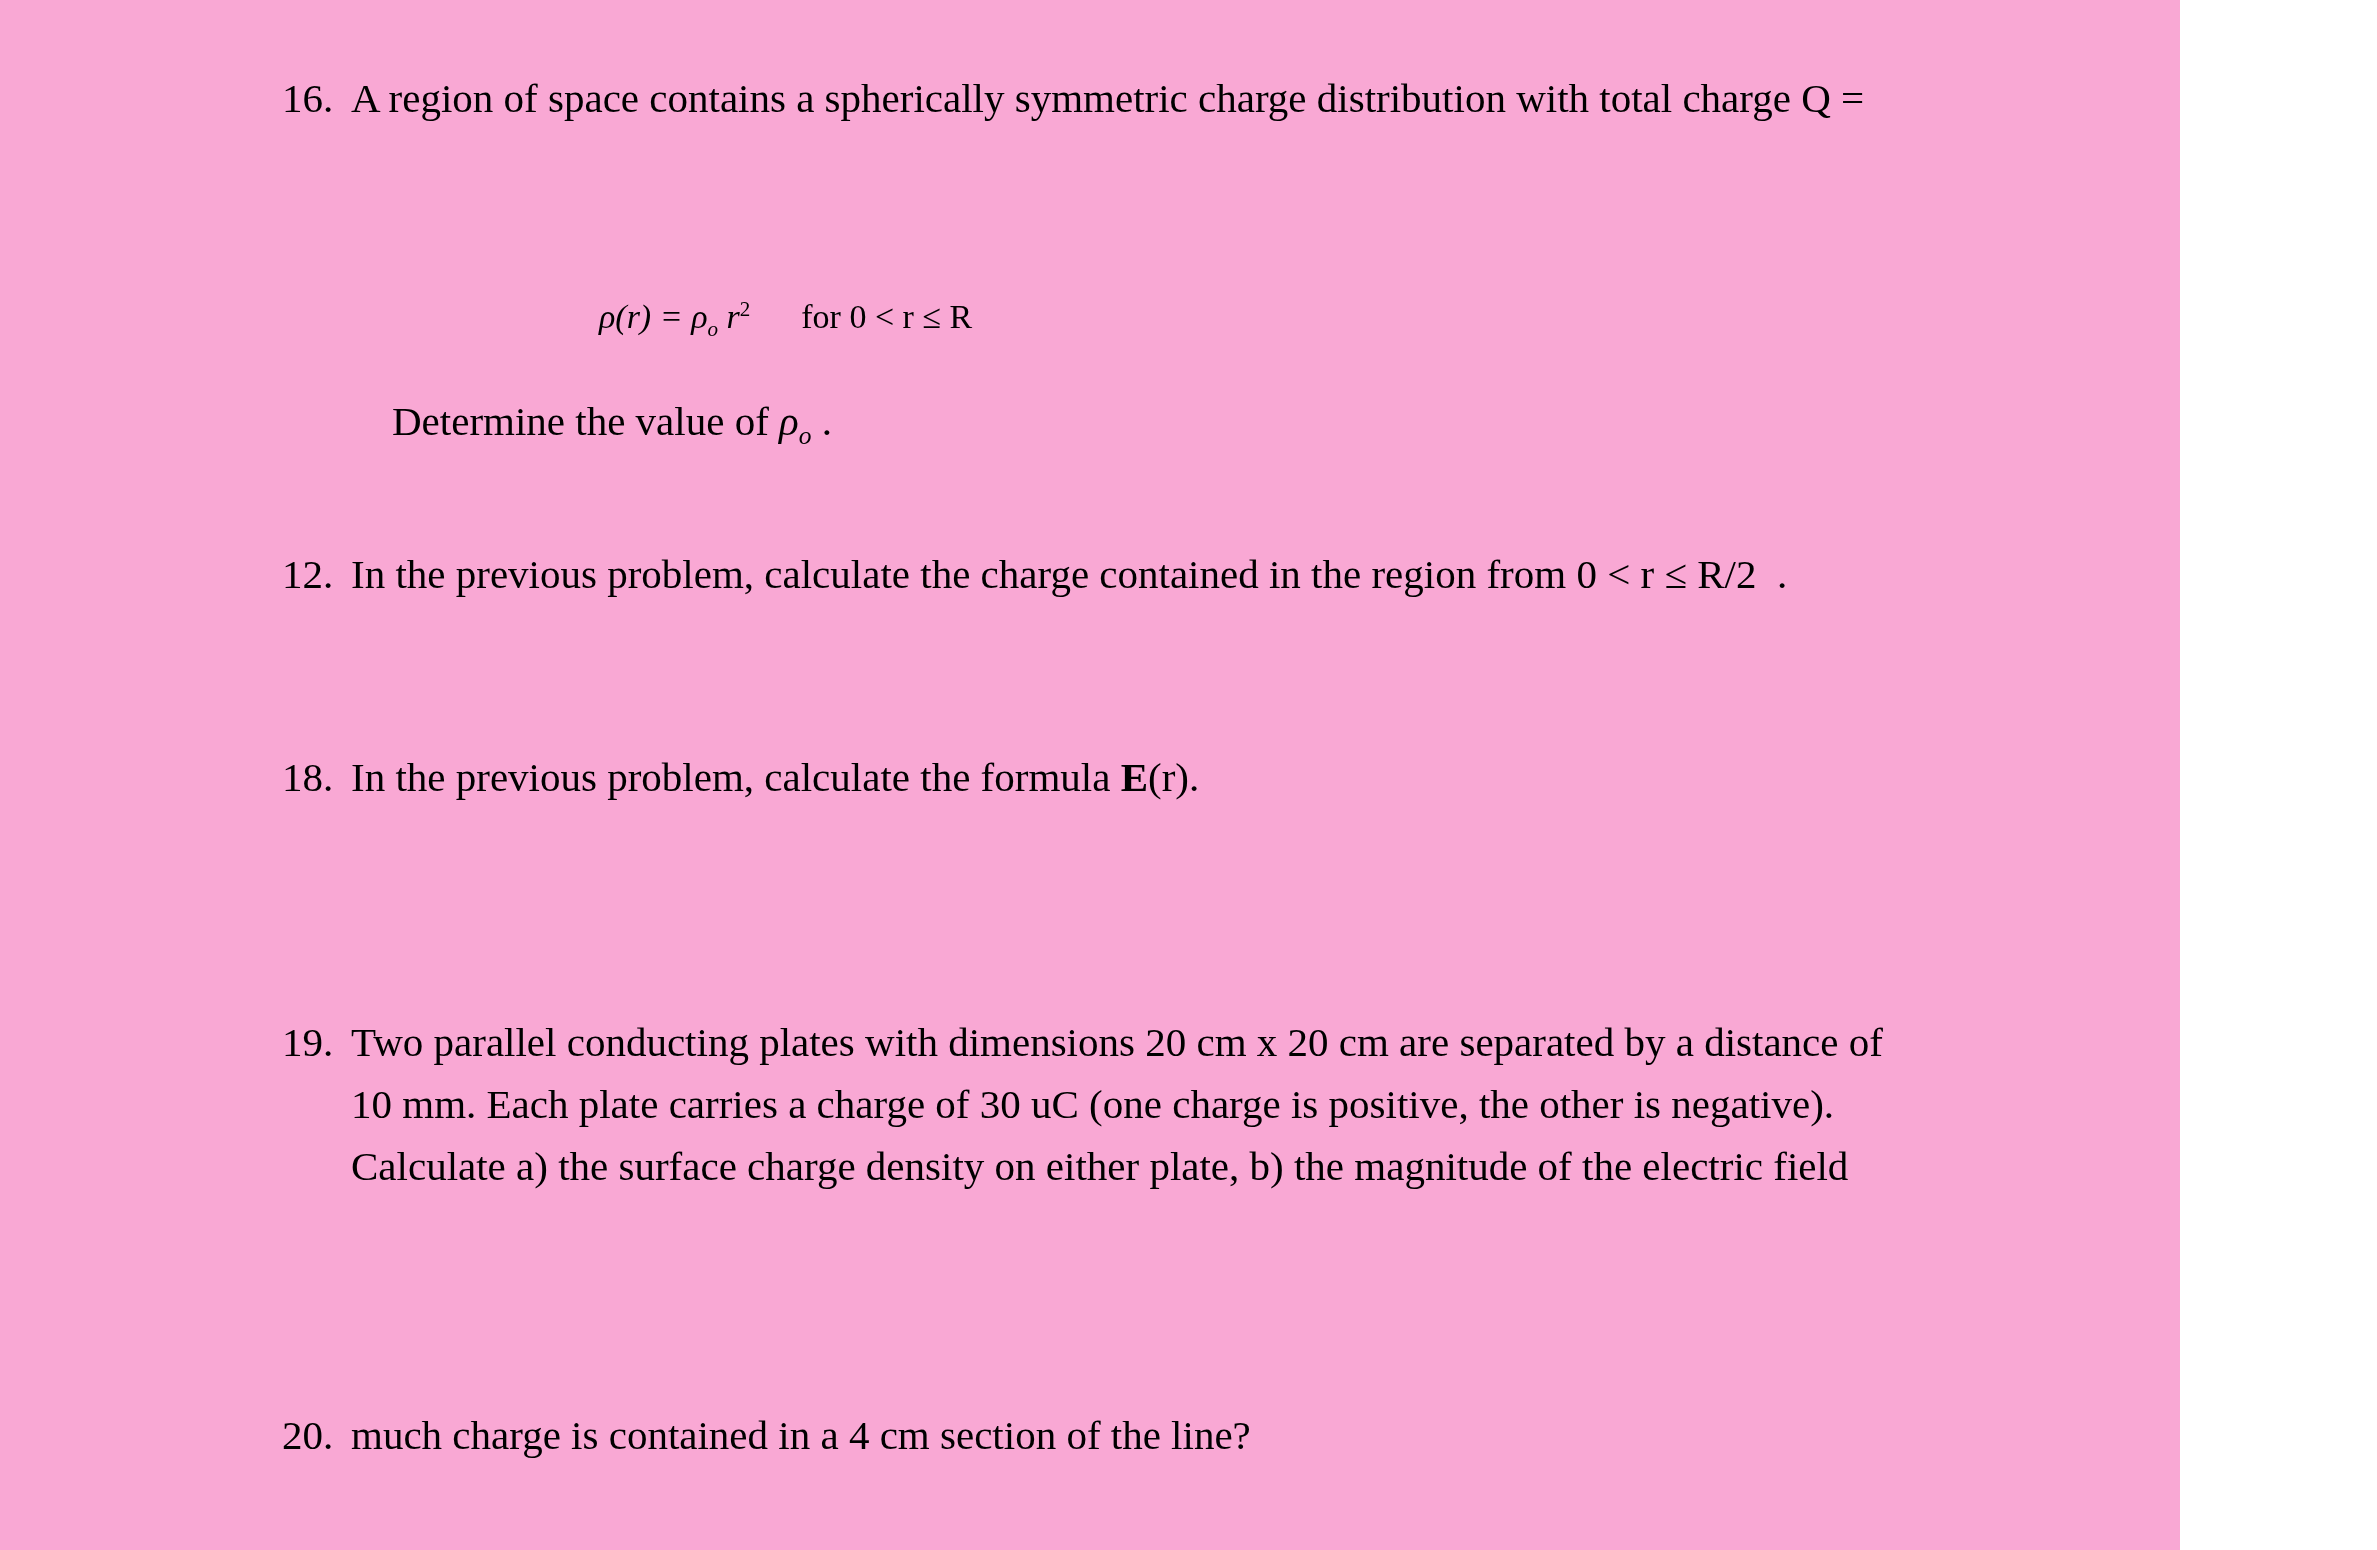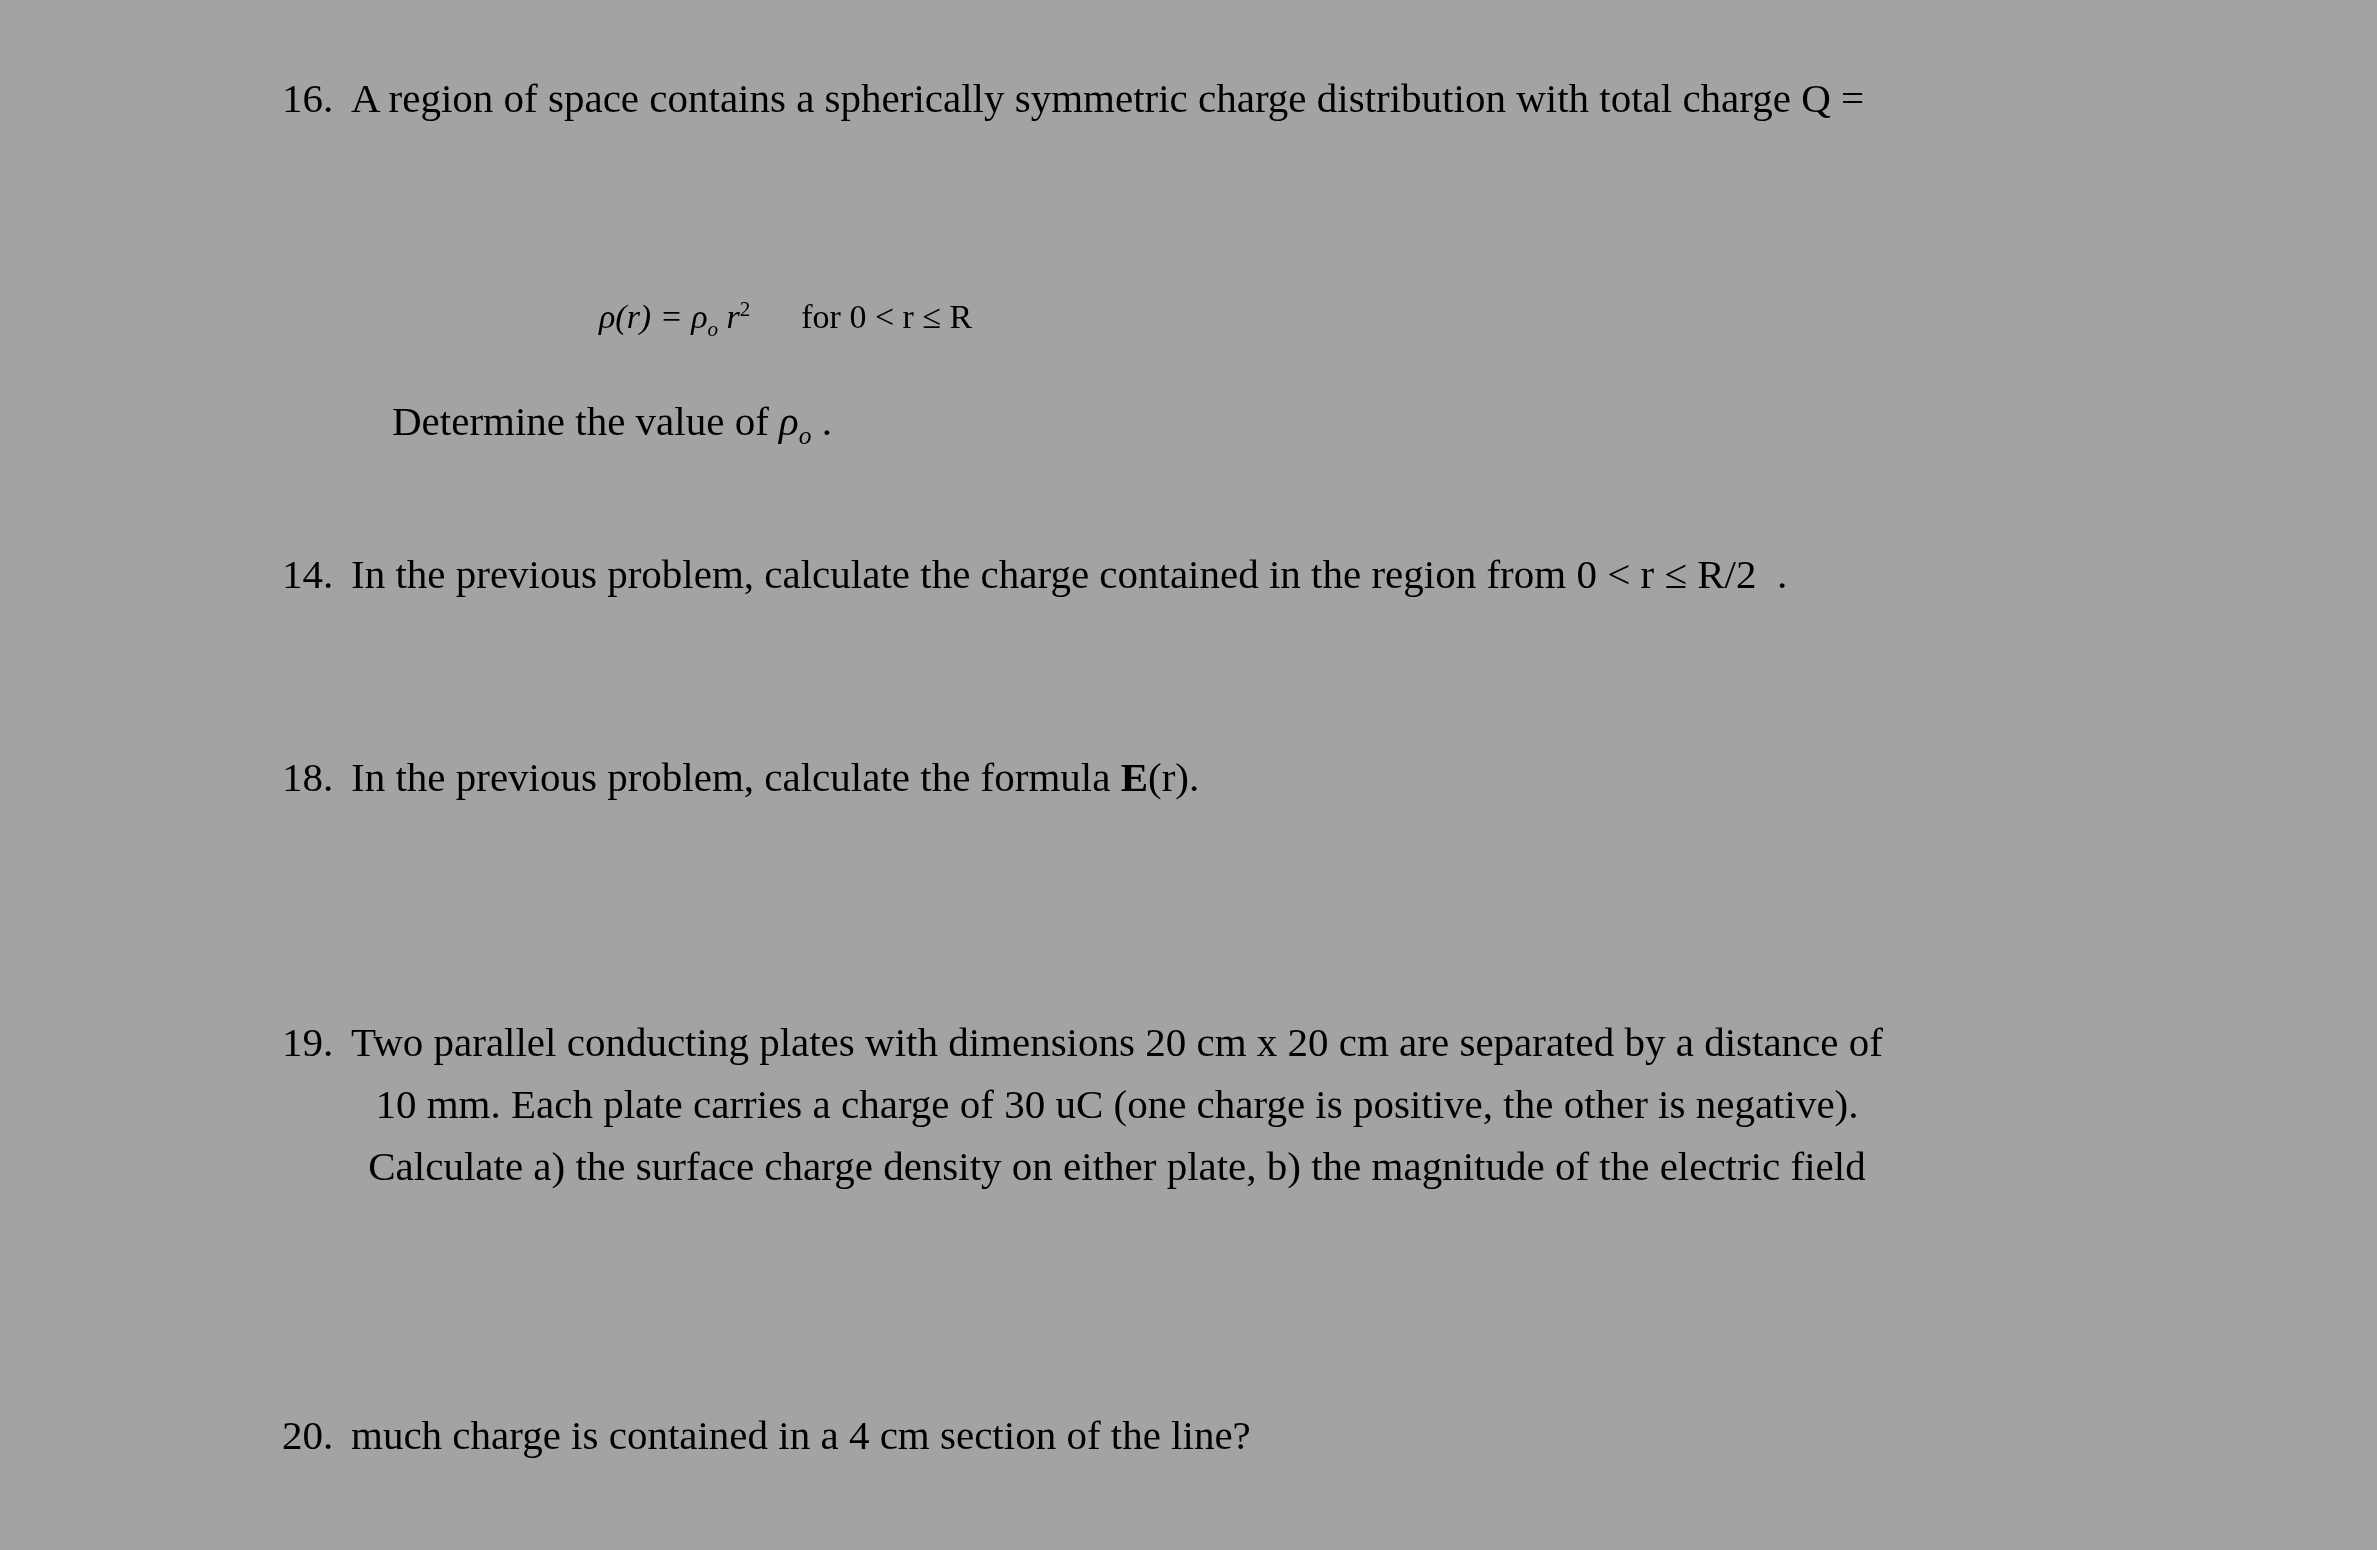--- a/index.html
+++ b/index.html
@@ -2,29 +2,28 @@
 <html style="font-size:15px"><head>
 <meta charset="utf-8">
 <style>
   html, body {
     margin: 0;
     padding: 0;
     background: #ffffff;
   }
   .page {
     position: relative;
-    width: 2377px;
+    width: 2180px;
     height: 1550px;
-    background: #a3a3a3;
+    background: #f9a8d4;
     color: #000000;
     font-family: "Liberation Serif", serif;
     font-size: 41px;
     line-height: 62px;
     overflow: hidden;
-    text-align: center;
   }
   .problem {
     position: absolute;
     left: 282px;
   }
   .pnum {
     position: absolute;
     left: 0;
     top: 0;
     white-space: pre;
@@ -70,21 +69,21 @@
 
   <div class="formula-line">
     <span class="it">ρ(r) = ρ</span><sub class="it">o</sub><span class="it"> r</span><sup>2</sup><span class="cond">for 0 &lt; r ≤ R</span>
   </div>
 
   <div class="followup-line">
     <span>Determine the value of </span><span class="it">ρ</span><sub class="it">o</sub><span> .</span>
   </div>
 
   <div class="problem" style="top:543px">
-    <span class="pnum">14.</span>
+    <span class="pnum">12.</span>
     <div class="pbody">
       <div class="line">In the previous problem, calculate the charge contained in the region from 0 &lt; r ≤ R/2  .</div>
     </div>
   </div>
 
   <div class="problem" style="top:746px">
     <span class="pnum">18.</span>
     <div class="pbody">
       <div class="line"><span>In the previous problem, calculate the formula </span><span class="bold">E</span><span>(r).</span></div>
     </div>

